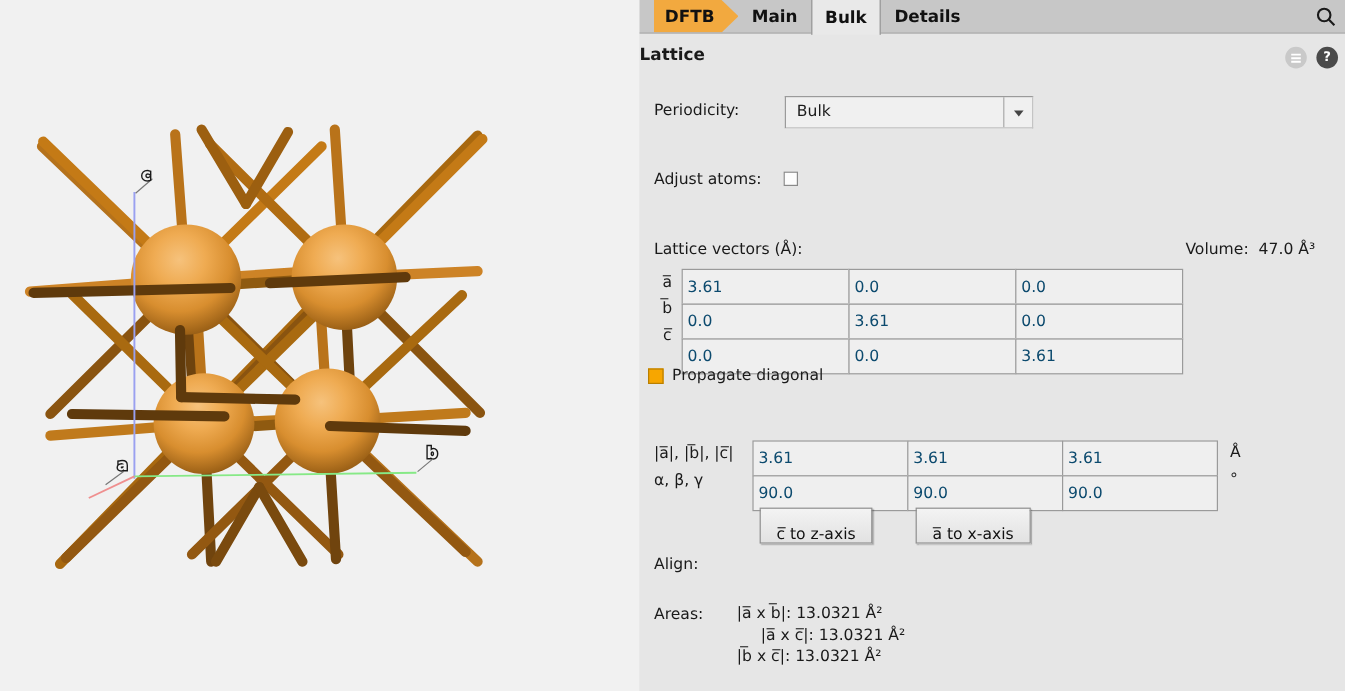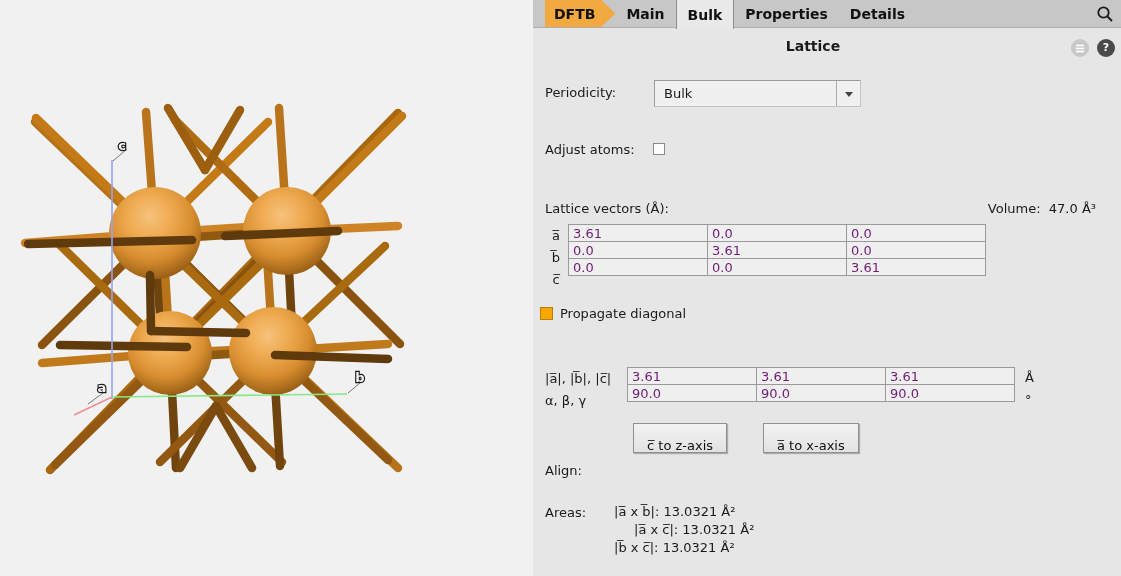--- a/index.html
+++ b/index.html
@@ -12,40 +12,40 @@
 
   
   .panel { position:absolute; left:533px; top:0; width:588px; height:576px; background:#e6e6e6; }
 
   .tabbar { position:absolute; left:0; top:0; width:588px; height:28px; background:#c7c7c7; border-bottom:1px solid #adadad; display:flex; align-items:stretch;padding-left:12px; }
   .tab { font-weight:bold; font-size:14px; display:flex; align-items:center; padding:0 11px; color:#111; cursor:default; }
   .tab-dftb { background:#f2a93f; clip-path:polygon(0 0, 80% 0, 100% 50%, 80% 100%, 0 100%); padding:0 20px 0 9px; }
   .tab-selected { background:#e9e9e9; border-left:1px solid #8f8f8f; border-right:1px solid #8f8f8f; height:29px; }
   .search-btn { position:absolute; right:6px; top:4px; width:20px; height:20px; }
 
-  .hdr-title { position:absolute; left:0; top:38px; width:560px; text-align:center; font-weight:bold; font-size:14px; }
+  .hdr-title { position:absolute; left:0; top:38px; width:560px; text-align:left; font-weight:bold; font-size:14px; }
   .circle-icon { position:absolute; width:18px; height:18px; border-radius:50%; top:39px; }
   .icon-menu { right:32px; background:#c9c9c9; }
   .icon-help { right:6px; background:#4a4a4a; color:#fff; font-weight:bold; font-size:11px; text-align:center; line-height:18px; }
   .icon-menu svg { display:block; }
 
   .lbl { position:absolute; left:12px; height:17px; line-height:17px; }
 
   .combo { position:absolute; left:121px; top:80px; width:207px; height:27px; background:#f0f0f0; border:1px solid #9a9a9a; border-bottom-color:#c4c4c4; border-right-color:#c4c4c4; }
   .combo-text { position:absolute; left:9px; top:5px; }
   .combo-arrow { position:absolute; right:0; top:0; width:24px; height:25px; border-left:1px solid #aaa; }
   .combo-arrow::after { content:""; position:absolute; left:8px; top:11px; border-left:4px solid transparent; border-right:4px solid transparent; border-top:5px solid #444; }
 
   .checkbox { position:absolute; width:12px; height:12px; background:#fdfdfd; border:1px solid #8a8a8a; }
   .checkbox.on { background:#f7a600; border-color:#b97f00; }
 
   .vec-table { position:absolute; left:35px; top:224px; }
   .vec-row { display:flex; margin-top:-1px; }
   .vec-row:first-child { margin-top:0; }
-  .cell { width:140px; height:18px; background:#efefef; border:1px solid #9a9a9a; margin-left:-1px; padding:0 0 0 4px; font-size:13px; font-family:"DejaVu Sans","Liberation Sans",sans-serif; color:#701a75; }
+  .cell { width:140px; height:30px; background:#efefef; border:1px solid #9a9a9a; margin-left:-1px; padding:0 0 0 4px; font-size:13px; font-family:"DejaVu Sans","Liberation Sans",sans-serif; color:#0c4a6e; }
   .cell:first-child { margin-left:0; }
   .row-label { position:absolute; left:15px; width:16px; text-align:center; height:17px; line-height:17px; }
 
   .mag-table { position:absolute; left:94px; top:367px; }
   .mag-table .cell { width:130px; }
   .unit { position:absolute; left:492px; height:17px; line-height:17px; }
 
   .btn { position:absolute; top:423px; height:26px; min-width:90px; padding:14px 13px; background:linear-gradient(#f3f3f3,#e2e2e2); border:1px solid #8f8f8f; box-shadow:1px 1px 1px rgba(0,0,0,0.25); font-size:13px; font-family:"DejaVu Sans","Liberation Sans",sans-serif; color:#111; }
 
   .area-line { position:absolute; left:81px; height:18px; line-height:18px; }
@@ -139,21 +139,20 @@
       <text x="360" y="382">b</text>
     </g>
   </svg>
 
   <div class="panel">
 
     <div class="tabbar">
       <div class="tab tab-dftb">DFTB</div>
       <div class="tab">Main</div>
       <div class="tab tab-selected">Bulk</div>
-      <div class="tab">Properties</div>
       <div class="tab">Details</div>
       <svg class="search-btn" viewBox="0 0 20 20">
         <circle cx="8.5" cy="8.5" r="5.2" stroke="#1a1a1a" stroke-width="1.8" fill="none"></circle>
         <line x1="12.5" y1="12.5" x2="17" y2="17" stroke="#1a1a1a" stroke-width="1.8"></line>
       </svg>
     </div>
 
     <div class="hdr-title">Lattice</div>
     <div class="circle-icon icon-menu">
       <svg width="18" height="18" viewBox="0 0 18 18">

